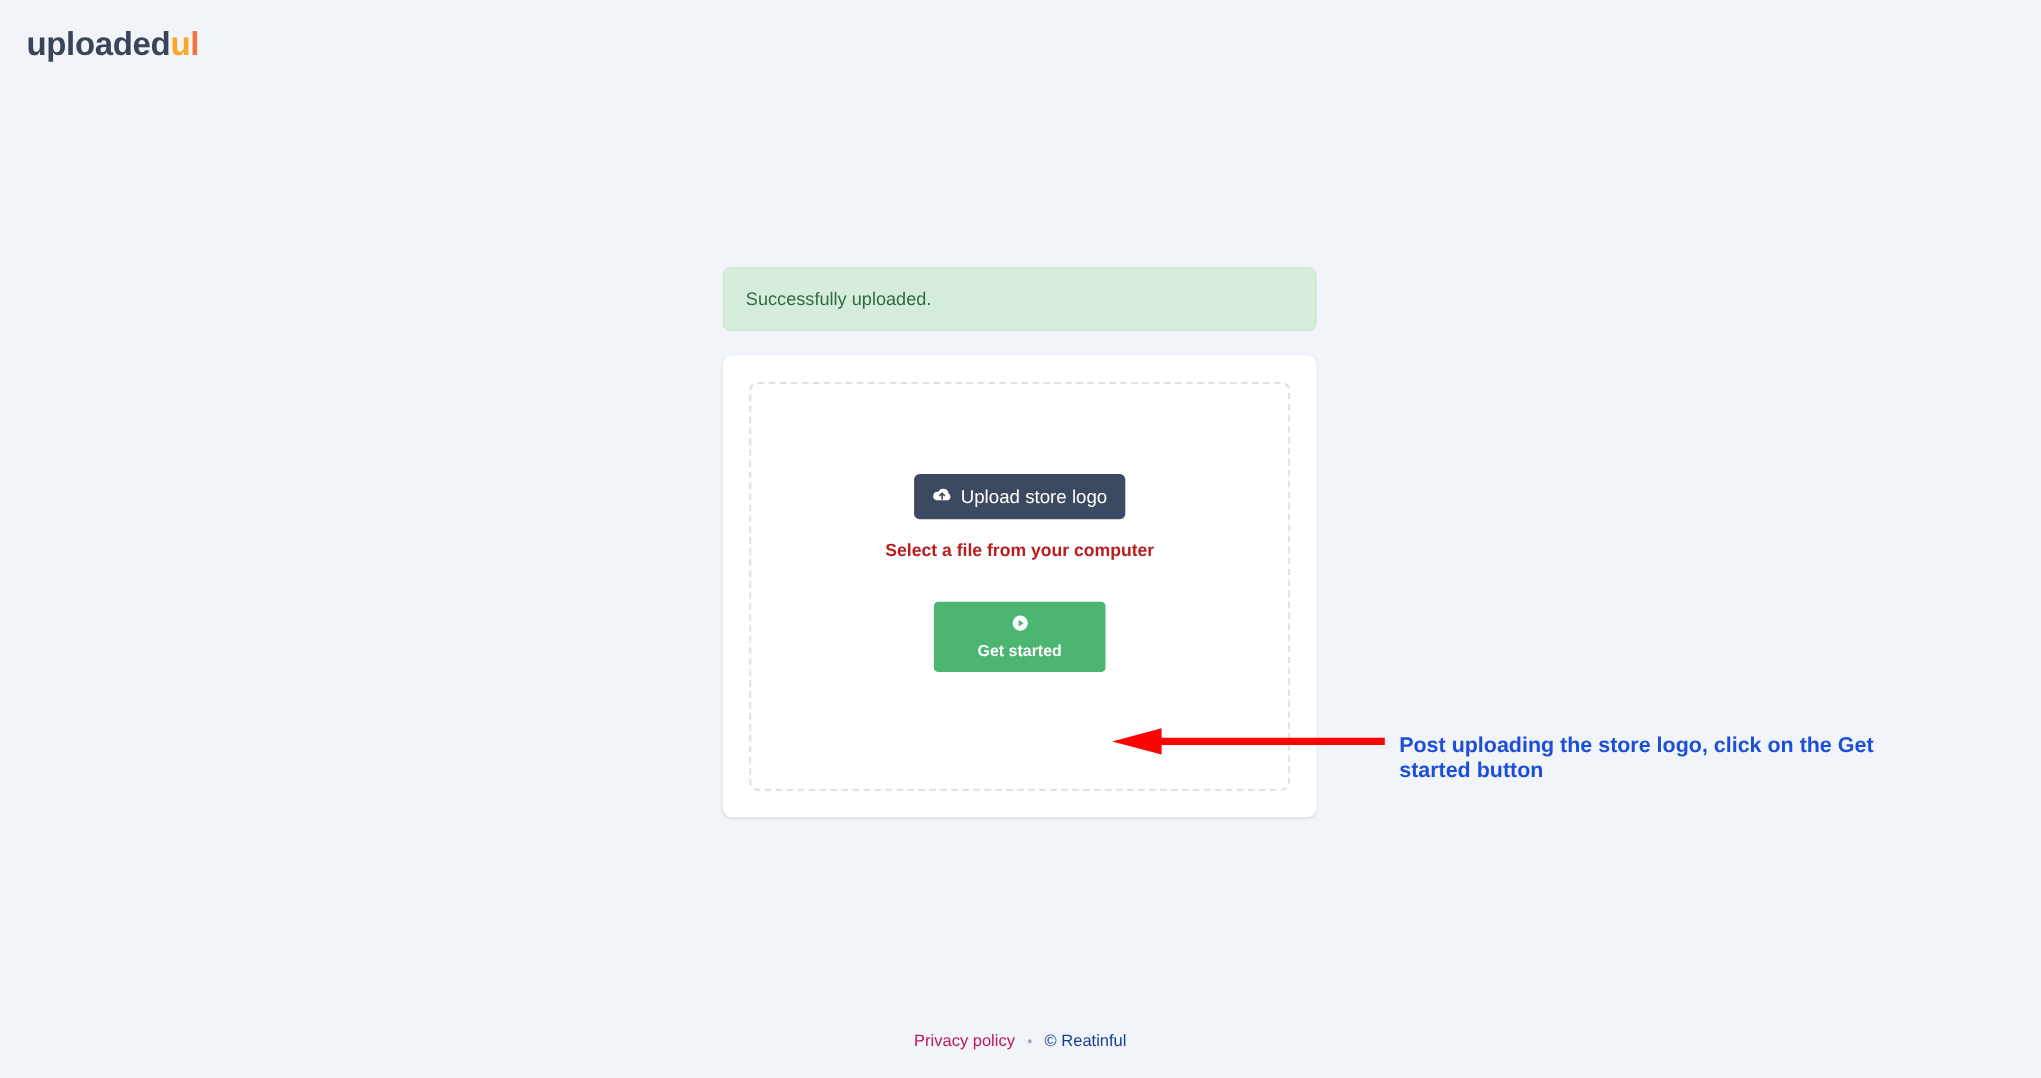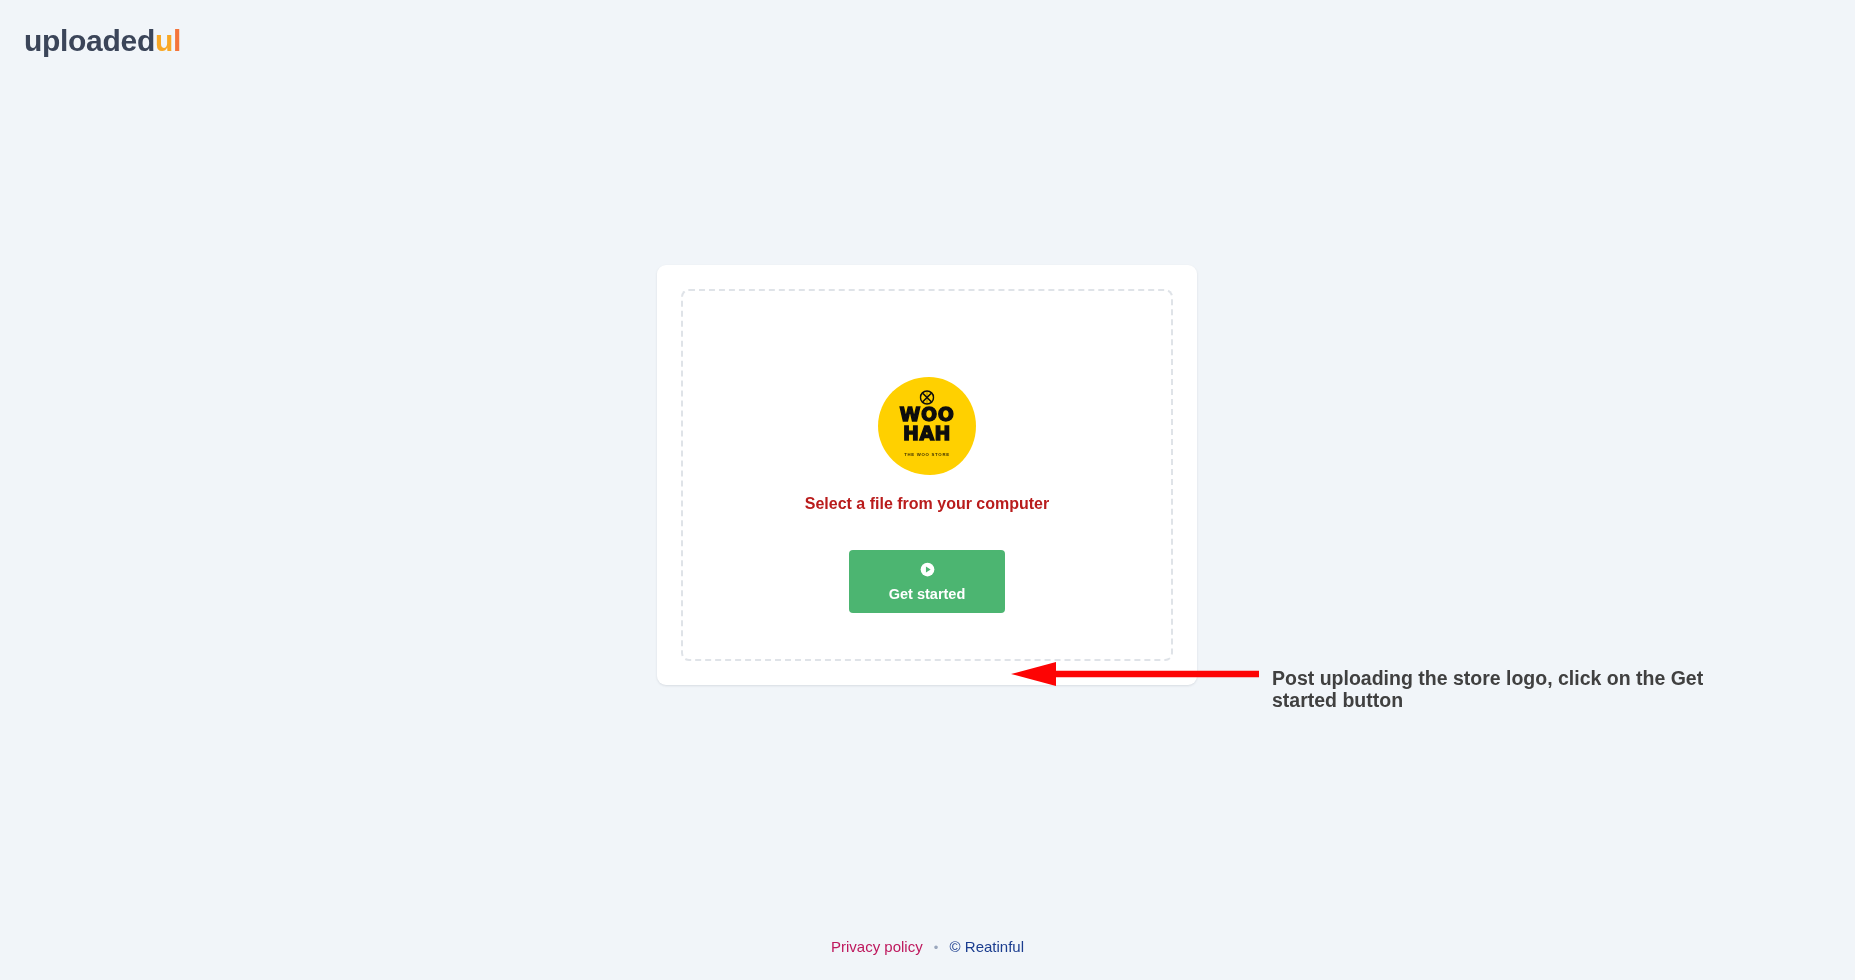--- a/index.html
+++ b/index.html
@@ -162,21 +162,21 @@
     left: 1007px;
     top: 661px;
     width: 252px;
     height: 26px;
   }
   .annot-text {
     position: absolute;
     left: 1272px;
     top: 668px;
     width: 500px;
-    color: #404040;
+    color: #1d4ed8;
     font-size: 19.5px;
     font-weight: 700;
     line-height: 1.12;
     font-family: "Liberation Sans", sans-serif;
   }
 
   
   .footer {
     position: absolute;
     left: 0;
@@ -198,40 +198,38 @@
 </style>
 </head>
 <body>
 
 <div class="brand">
   <span>uploaded</span><span class="accent-u">u</span><span class="accent-l">l</span>
 </div>
 
 <div class="page-col">
 
+  <div class="alert-success">
+    <span>Successfully uploaded.</span>
+  </div>
 
   <div class="card">
     <div class="dropzone">
 
-      <div class="store-logo">
-        <div class="blob"></div>
-        <span class="emblem">
-          <svg viewBox="0 0 24 24" width="15" height="15" aria-hidden="true">
-            <circle cx="12" cy="12" r="10.5" fill="none" stroke="#0d0d0d" stroke-width="2.4"></circle>
-            <path d="M6 6 L18 18 M18 6 L6 18" stroke="#0d0d0d" stroke-width="2.6" stroke-linecap="round"></path>
-            <path d="M12 2.5 L12 21.5" stroke="#0d0d0d" stroke-width="1.1" opacity="0.55"></path>
+
+      <button class="btn btn-upload">
+        <span>
+          <svg viewBox="0 0 24 20" width="19" height="16" aria-hidden="true">
+            <path d="M19.4 8.2A6.2 6.2 0 0 0 7.6 6.4 5 5 0 0 0 5 16h14a4.4 4.4 0 0 0 .4-7.8z" fill="#ffffff"></path>
+            <path d="M12 14.6V8.4" stroke="#3b4a61" stroke-width="1.9" stroke-linecap="round"></path>
+            <path d="M9.4 10.6L12 8l2.6 2.6" fill="none" stroke="#3b4a61" stroke-width="1.9" stroke-linecap="round" stroke-linejoin="round"></path>
           </svg>
         </span>
-        <div class="wordmark">
-          <div>WOO</div>
-          <div>HAH</div>
-        </div>
-        <div class="tagline">THE WOO STORE</div>
-      </div>
-
+        <span>Upload store logo</span>
+      </button>
 
       <div class="select-hint">Select a file from your computer</div>
 
       <button class="btn btn-getstarted">
         <span>
           <svg viewBox="0 0 24 24" width="15" height="15" aria-hidden="true">
             <circle cx="12" cy="12" r="11" fill="#ffffff"></circle>
             <path d="M9.5 7.2 L17 12 L9.5 16.8 Z" fill="#4cb571"></path>
           </svg>
         </span>

